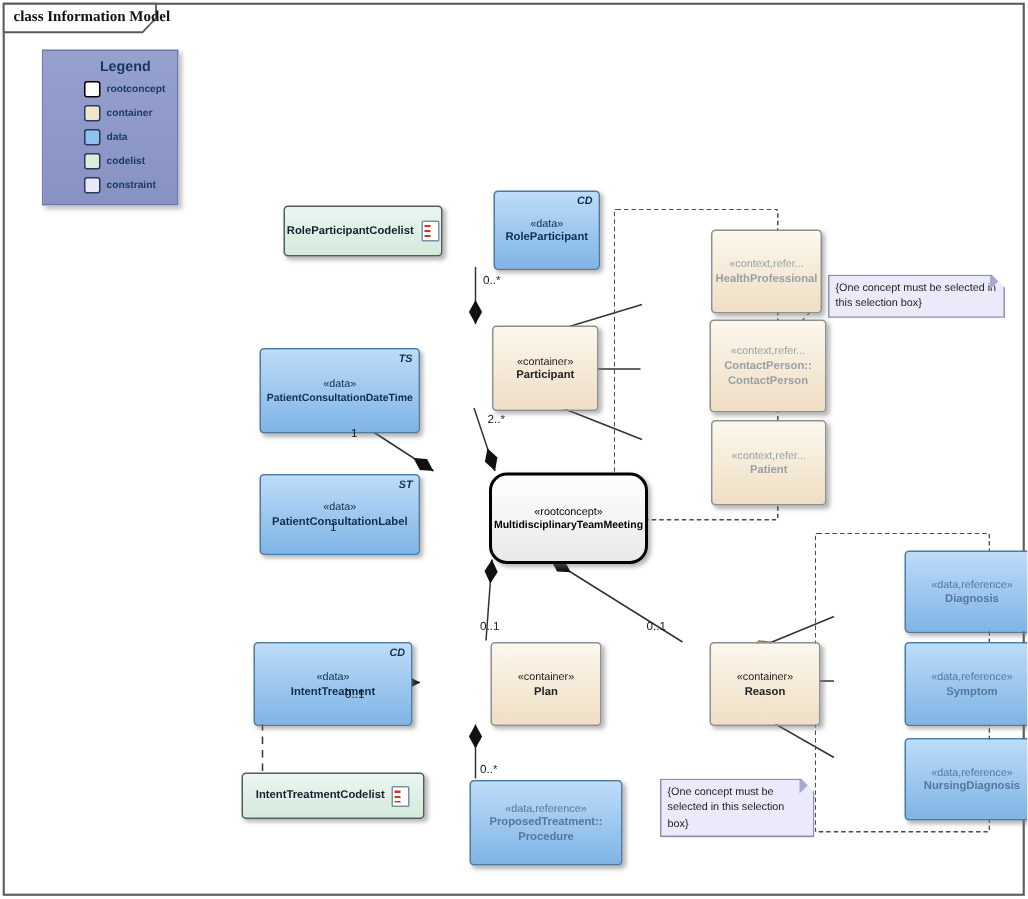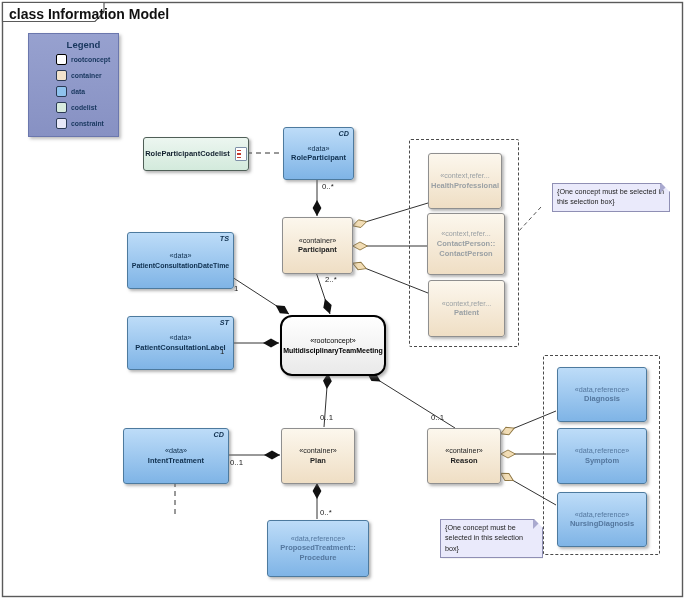--- a/index.html
+++ b/index.html
@@ -1,36 +1,36 @@
 <!DOCTYPE html>
 <html><head>
 <meta charset="utf-8">
 <style>
   html,body { margin:0; padding:0; background:#fff; }
   .canvas {
     position:relative; width:685px; height:599px; background:#ffffff;
     font-family:"Liberation Sans","DejaVu Sans",sans-serif; overflow:hidden;
   }
   .overlay { position:absolute; left:0; top:0; z-index:1; }
-  .tab-label { position:absolute; left:9px; top:6px; z-index:3; font-size:14px; font-weight:bold; color:#111; }
+  .tab-label { position:absolute; left:9px; top:6px; z-index:3; font-size:10px; font-weight:bold; color:#111;font-family:Liberation Serif, serif; }
 
   
   .legend { position:absolute; left:28px; top:33px; width:69px; height:102px; z-index:2;
     background:linear-gradient(180deg,#97a1cf,#8791c3); border:1px solid #6b77ad;
     box-shadow:2px 2px 3px rgba(110,110,110,.45);padding-left:20px; }
   .legend-title { text-align:center; font-size:9.5px; font-weight:bold; color:#17365d; margin-top:5px; }
   .legend-item { display:flex; align-items:center; gap:4px; margin:3px 0 0 7px; height:13px; }
   .swatch { width:9px; height:9px; border:1px solid #2b3a55; border-radius:2px; flex:0 0 auto; }
   .sw-root { border:1.8px solid #000; }
   .legend-label { font-size:6.8px; font-weight:bold; color:#17365d; }
 
   
   .node { position:absolute; z-index:2; border-radius:3px; display:flex; flex-direction:column;
     align-items:center; justify-content:center; text-align:center;
-    box-shadow:2px 2px 3px rgba(110,110,110,.5); line-height:1.35; }
+    box-shadow:2px 2px 3px rgba(110,110,110,.5); line-height:1.35;margin-left:46px; }
   .stereo { font-size:7.2px; }
   .name { font-size:7.5px; font-weight:bold; white-space:nowrap; }
   .corner { position:absolute; top:1px; right:4px; font-size:7.2px; font-style:italic; font-weight:bold; }
 
   .data { background:linear-gradient(180deg,#bddcf8,#7fb4e6); border:1px solid #4d7a9e; color:#0f2f4e; }
   .container-box { background:linear-gradient(180deg,#fcf7ed,#efdec4); border:1px solid #8f8f8f; color:#222; }
   .codelist { background:linear-gradient(180deg,#ecf6f0,#d3eadc); border:1px solid #4f5f57; color:#11202e;
     flex-direction:row; gap:5px;justify-content:center; }
   .codelist .name { font-size:7.5px; }
   .mdtm-box { background:linear-gradient(180deg,#ffffff,#e9e9e9); border:2.5px solid #000; color:#000; border-radius:12px; }
@@ -175,20 +175,24 @@
     <span class="corner">CD</span>
     <span class="stereo">«data»</span>
     <span class="name">IntentTreatment</span>
   </div>
 
   <div class="node container-box" style="left:281px;top:428px;width:72px;height:54px">
     <span class="stereo">«container»</span>
     <span class="name">Plan</span>
   </div>
 
+  <div class="node codelist" style="left:115px;top:515px;width:120px;height:29px">
+    <span class="name">IntentTreatmentCodelist</span>
+    <span class="codelist-icon"></span>
+  </div>
 
   <div class="node data muted-blue" style="left:267px;top:520px;width:100px;height:55px">
     <span class="stereo">«data,reference»</span>
     <span class="name">ProposedTreatment::</span>
     <span class="name">Procedure</span>
   </div>
 
   <div class="node container-box" style="left:427px;top:428px;width:72px;height:54px">
     <span class="stereo">«container»</span>
     <span class="name">Reason</span>

